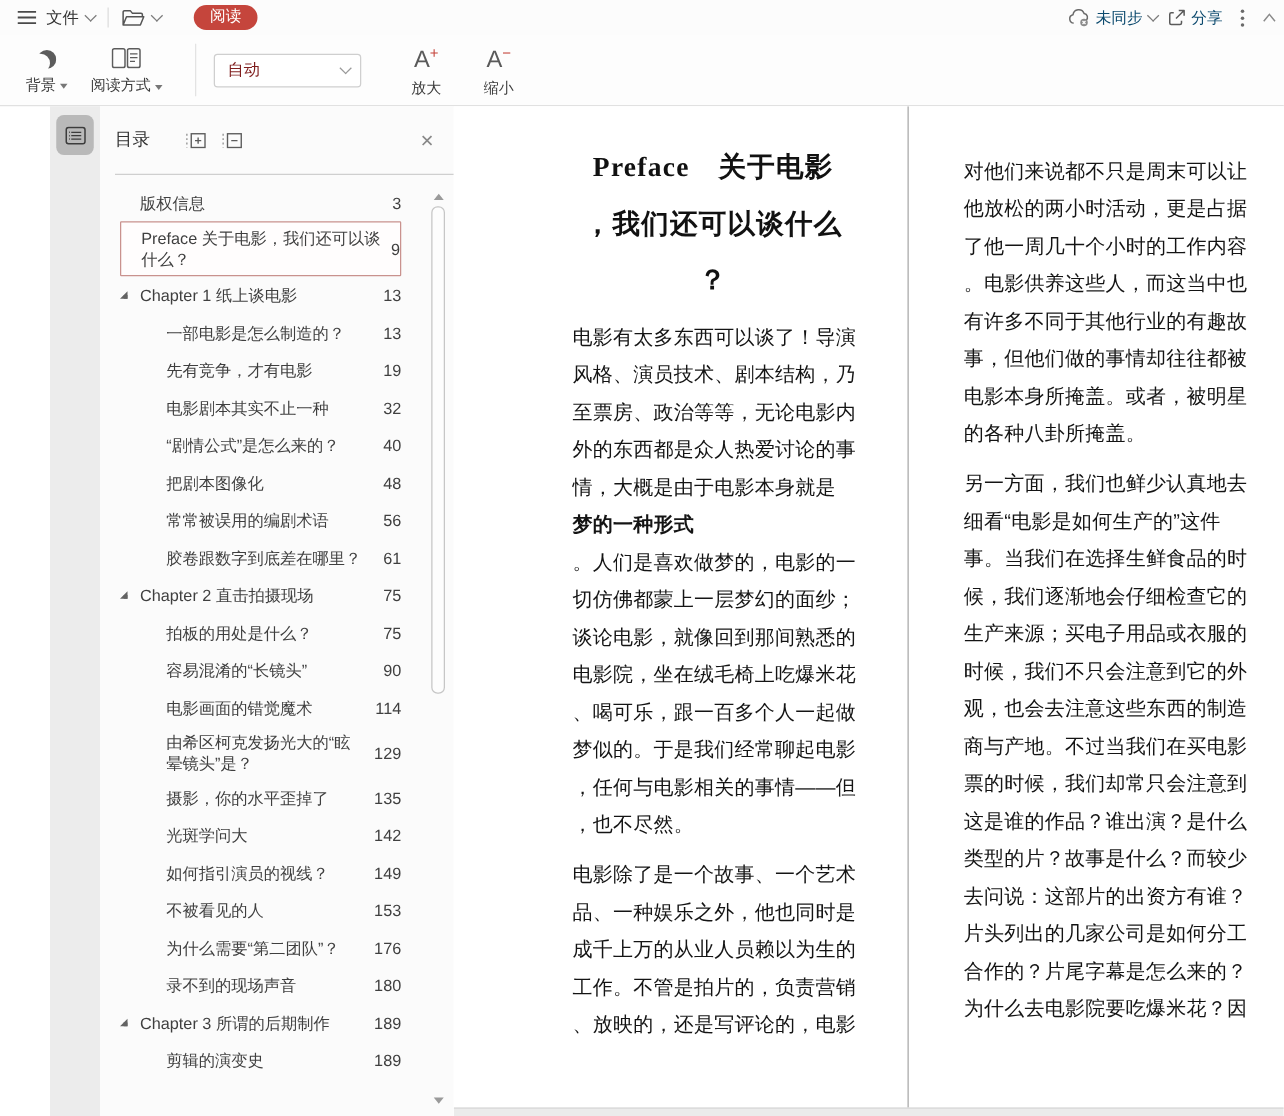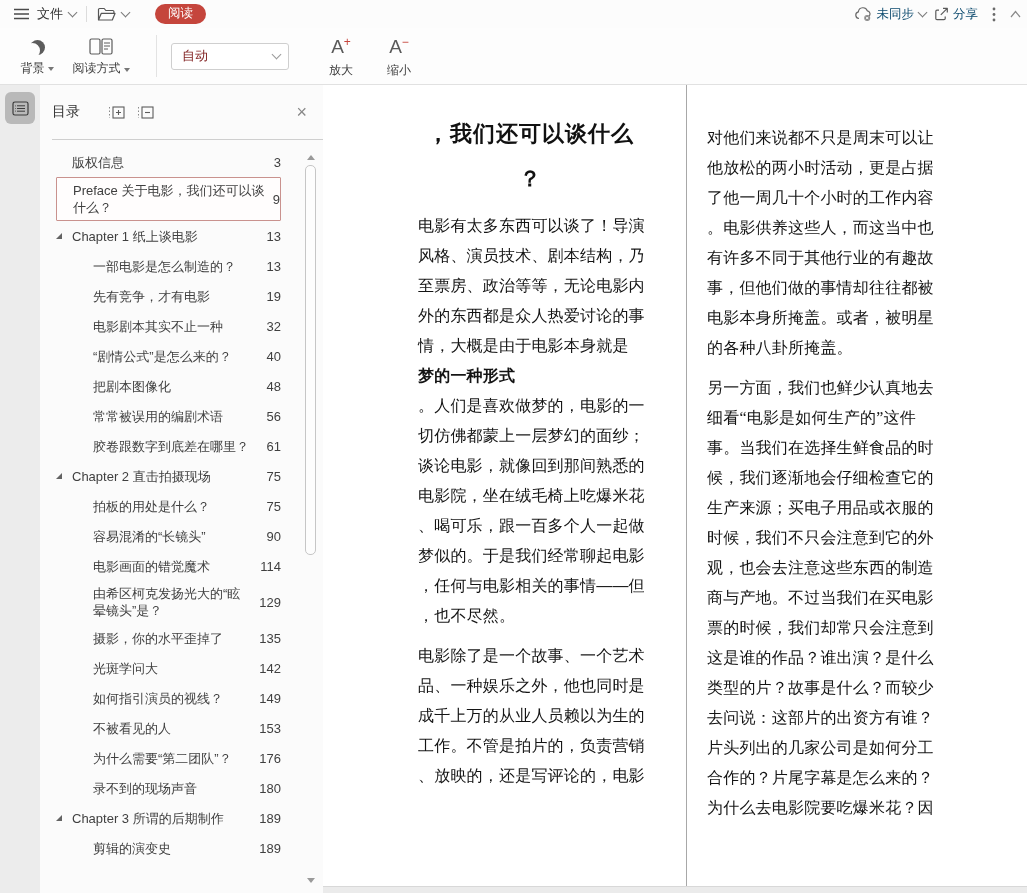--- a/index.html
+++ b/index.html
@@ -48,21 +48,21 @@
     width:98px; height:25px; border:1px solid #cfcfcf; border-radius:3px; background:#fff;
     display:flex; align-items:center; padding:0 8px 0 10px; font-size:13px; color:#7f1d1d;
     margin-right:30px;
   }
   .zoom-select .chev { margin-left:auto; border-color:#9a9a9a; }
   .a-ic { font-size:19px; color:#5a5a5a; font-family:"Liberation Sans",sans-serif; line-height:18px; }
   .a-ic sup { color:#c5453c; font-size:12px; }
   .gap28 { width:14px; }
 
   
-  .content { display:flex; height:808px; }
+  .content { display:flex; height:808px;padding-left:40px; }
 
   .rail { width:40px; background:#ececec; flex:none; display:flex; flex-direction:column; align-items:center; }
   .toc-toggle {
     width:30px; height:32px; margin-top:7px; background:#b9b9b9; border-radius:6px;
     display:flex; align-items:center; justify-content:center;
   }
 
   .sidebar { width:283px; flex:none; background:#fbfbfb; position:relative; }
   .side-header {
     height:54px; margin-left:12px; padding-right:16px;
@@ -96,21 +96,21 @@
   .sb-thumb {
     position:absolute; top:14px; left:0; width:9px; height:388px;
     border:1px solid #c6c6c6; background:#fdfdfd; border-radius:5px;
   }
 
   
   .doc { flex:1; position:relative; background:#ffffff; overflow:hidden; }
   .page { position:absolute; top:0; bottom:6px; box-sizing:border-box; overflow:hidden; }
   .page-left { left:0; width:363px; padding:26px 43px 0 95px; }
   .page-divider { position:absolute; left:363px; top:0; bottom:6px; width:1px; background:#a8a8a8; }
-  .page-right { left:344px; right:0; padding:38px 74px 0 40px;font-family:Liberation Serif, serif; }
+  .page-right { left:368px; right:0; padding:38px 74px 0 40px; }
   .doc-bottom { position:absolute; left:0; right:0; bottom:0; height:6px; background:#ebebeb; border-top:1px solid #d8d8d8; }
 
   .page-title {
     font-family:"Liberation Serif", serif; font-weight:bold;
     font-size:22px; line-height:45px; text-align:center; color:#111;
     margin:0 0 10px; letter-spacing:1px;
   }
   .page p.body-p { margin:0 0 10px; font-size:16px; line-height:30px; color:#141414; letter-spacing:0.2px; }
   .page .line { display:block; white-space:nowrap; }
   .page .line.bold { font-weight:bold; }
@@ -374,20 +374,21 @@
       <div class="toc-scrollbar">
         <span class="sb-up"></span>
         <span class="sb-thumb"></span>
         <span class="sb-down"></span>
       </div>
     </aside>
 
     <main class="doc">
       <section class="page page-left">
         <h1 class="page-title">
+            <div>Preface　关于电影</div>
             <div>，我们还可以谈什么</div>
             <div>？</div>
           </h1>
         <div>
             <p class="body-p">
               <span class="line">电影有太多东西可以谈了！导演</span>
               <span class="line">风格、演员技术、剧本结构，乃</span>
               <span class="line">至票房、政治等等，无论电影内</span>
               <span class="line">外的东西都是众人热爱讨论的事</span>
               <span class="line">情，大概是由于电影本身就是</span>

